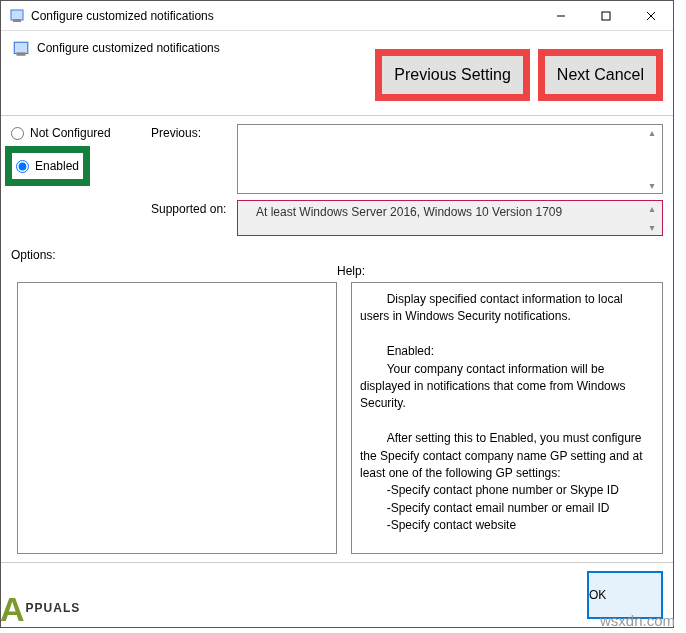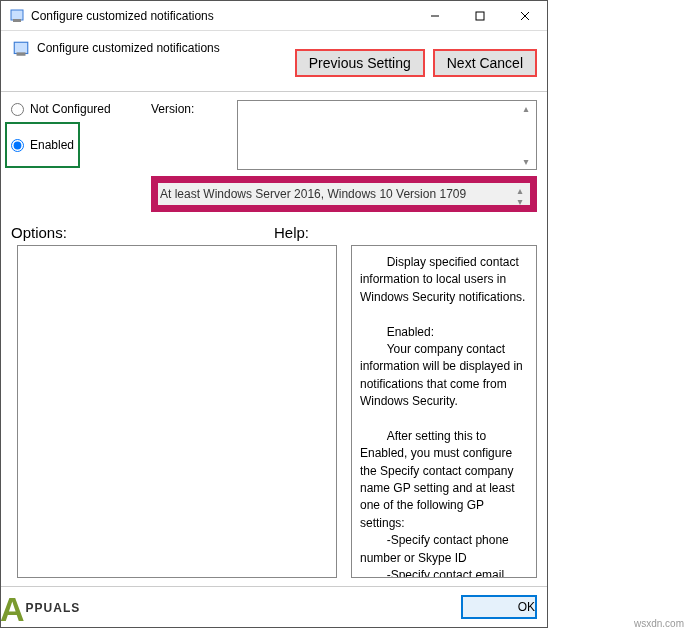--- a/index.html
+++ b/index.html
@@ -1,52 +1,52 @@
 <!DOCTYPE html>
 <html><head>
   <meta charset="utf-8">
   <style>
     * { box-sizing: border-box; margin: 0; padding: 0; font-family: "Segoe UI", Tahoma, sans-serif; font-size: 12px; }
     body { background: #fff; width: 686px; height: 633px; position: relative; overflow: hidden; }
-    .window { border: 1px solid #555; width: 548px; height: 628px; background: #fff; display: flex; flex-direction: column; }
+    .window { border: 1px solid #555; width: 674px; height: 628px; background: #fff; display: flex; flex-direction: column; }
     .titlebar { height: 30px; display: flex; align-items: center; padding: 0 0 0 8px; border-bottom: 1px solid #ddd; }
     .titlebar .icon { width: 16px; height: 16px; margin-right: 6px; display:flex; align-items:center; justify-content:center;}
     .titlebar .title { flex: 1; font-size: 12px; }
     .titlebar .winbtns { display: flex; height: 100%; }
     .titlebar .winbtn { width: 45px; display: flex; align-items: center; justify-content: center; font-family: sans-serif;}
     .header { padding: 8px 10px 14px 10px; display: flex; align-items: flex-start; gap: 6px; border-bottom: 1px solid #ccc; }
     .header .hicon { width: 20px; height: 20px; display:flex; align-items:center; justify-content:center;}
     .header .htitle { flex: 1; font-size: 12px; padding-top: 2px; }
     .header .btns { display: flex; gap: 8px; margin-top: 10px;}
-    .hbtn { border: 2px solid #ef4444; background: #e1e1e1; padding: 4px 12px; min-width: 90px; text-align:center; font-size:14px;}
+    .hbtn { border: 7px solid #ef4444; background: #e1e1e1; padding: 10px 12px; min-width: 90px; text-align:center; font-size:16px;}
     .config { display: flex; padding: 8px 10px 4px 10px; gap: 10px; }
     .radios { width: 130px; display: flex; flex-direction: column; gap: 10px; padding-top: 2px; }
     .radio { display: flex; align-items: center; gap: 6px; }
     .radio input { margin: 0; }
-    .radio.highlight { border: 2px solid #15803d; padding: 14px 4px; margin: -4px -6px; width: fit-content;}
+    .radio.highlight { border: 7px solid #15803d; padding: 6px 4px; margin: -4px -6px; width: fit-content;}
     .fields { flex: 1; display: flex; flex-direction: column; gap: 6px; }
     .fieldrow { display: flex; gap: 6px; }
     .fieldrow .lbl { width: 80px; text-align: left; font-size: 12px; padding-top: 2px;}
     .comment-box { flex: 1; height: 70px; border: 1px solid #888; background: #fff; position: relative; }
-    .supported-box { flex: 1; height: 36px; border: 7px solid #be185d; background: #f0f0f0; padding: 4px 2px; font-size: 12px; color: #333; position:relative;}
+    .supported-box { flex: 1; height: 36px; border: 1px solid #be185d; background: #f0f0f0; padding: 4px 18px; font-size: 12px; color: #333; position:relative;}
     .scroll-stub { position:absolute; right:2px; width:16px; display:flex; flex-direction:column; justify-content:space-between; top:2px; bottom:2px;}
     .scroll-stub span{ color:#888; font-size:10px; text-align:center;}
     .labels { display: flex; padding: 8px 10px 4px 10px; }
-    .labels .l { flex: 1; font-size: 15px; }
-    .labels .l.help { margin-left: 0; }
+    .labels .l { flex: 1; font-size: 12px; }
+    .labels .l.help { margin-left: 0; margin-top: 16px; }
     .panes { display: flex; gap: 8px; padding: 0 10px 8px 10px; flex: 1; min-height: 0; }
     .pane { border: 1px solid #888; background: #fff; padding: 8px; overflow: auto; font-size: 12px; line-height: 1.45; margin-left: 6px;}
     .pane.options { width: 320px; }
     .pane.help { flex: 1; white-space: pre-wrap; }
     .footer { border-top: 1px solid #ccc; padding: 8px 10px; display: flex; justify-content: flex-end; gap: 6px; }
-    .fbtn { border: 1px solid #adadad; background: #e1e1e1; padding: 3px 0; width: 76px; text-align:right; font-size:12px;}
+    .fbtn { border: 1px solid #adadad; background: #e1e1e1; padding: 15px 0; width: 76px; text-align:left; font-size:12px;}
     .fbtn.ok { border: 2px solid #0078d7; background: #e5f1fb; }
     .watermark { position: absolute; left: 0; bottom: 6px; font-size: 26px; font-weight: 700; color: #333; letter-spacing: 1px; z-index: 5; display:flex; align-items:center;}
     .watermark .em{ color:#7a9a2e; font-size: 34px; display:inline-block; transform: translateY(2px);}
-    .wsxdn { position: absolute; right: 2px; bottom: 4px; font-size: 10px; color: #999; z-index:5;}
+    .wsxdn { position: absolute; right: 11px; bottom: 4px; font-size: 15px; color: #999; z-index:5;}
   </style>
 </head>
 <body>
 
 <div class="window">
   <div class="titlebar">
     <span class="icon">
       <svg width="16" height="16" viewBox="0 0 16 16">
           <rect x="2" y="2" width="12" height="10" fill="#c7dfff" stroke="#3a7bd5"></rect>
           <rect x="4" y="11" width="8" height="3" fill="#888"></rect>
@@ -93,29 +93,30 @@
         <input type="radio" name="state" style="">
         <span>Not Configured</span>
       </label>
       <label class="radio highlight">
         <input type="radio" name="state" checked="" style="">
         <span>Enabled</span>
       </label>
     </div>
     <div class="fields">
       <div class="fieldrow">
-        <span class="lbl">Version:</span>
+        <span class="lbl">Previous:</span>
         <div class="comment-box">
           <div class="scroll-stub">
               <span>▴</span>
               <span>▾</span>
             </div>
         </div>
       </div>
       <div class="fieldrow">
+        <span class="lbl">Supported on:</span>
         <div class="supported-box">
           <span>At least Windows Server 2016, Windows 10 Version 1709</span>
           <div class="scroll-stub">
               <span>▴</span>
               <span>▾</span>
             </div>
         </div>
       </div>
     </div>
   </div>

